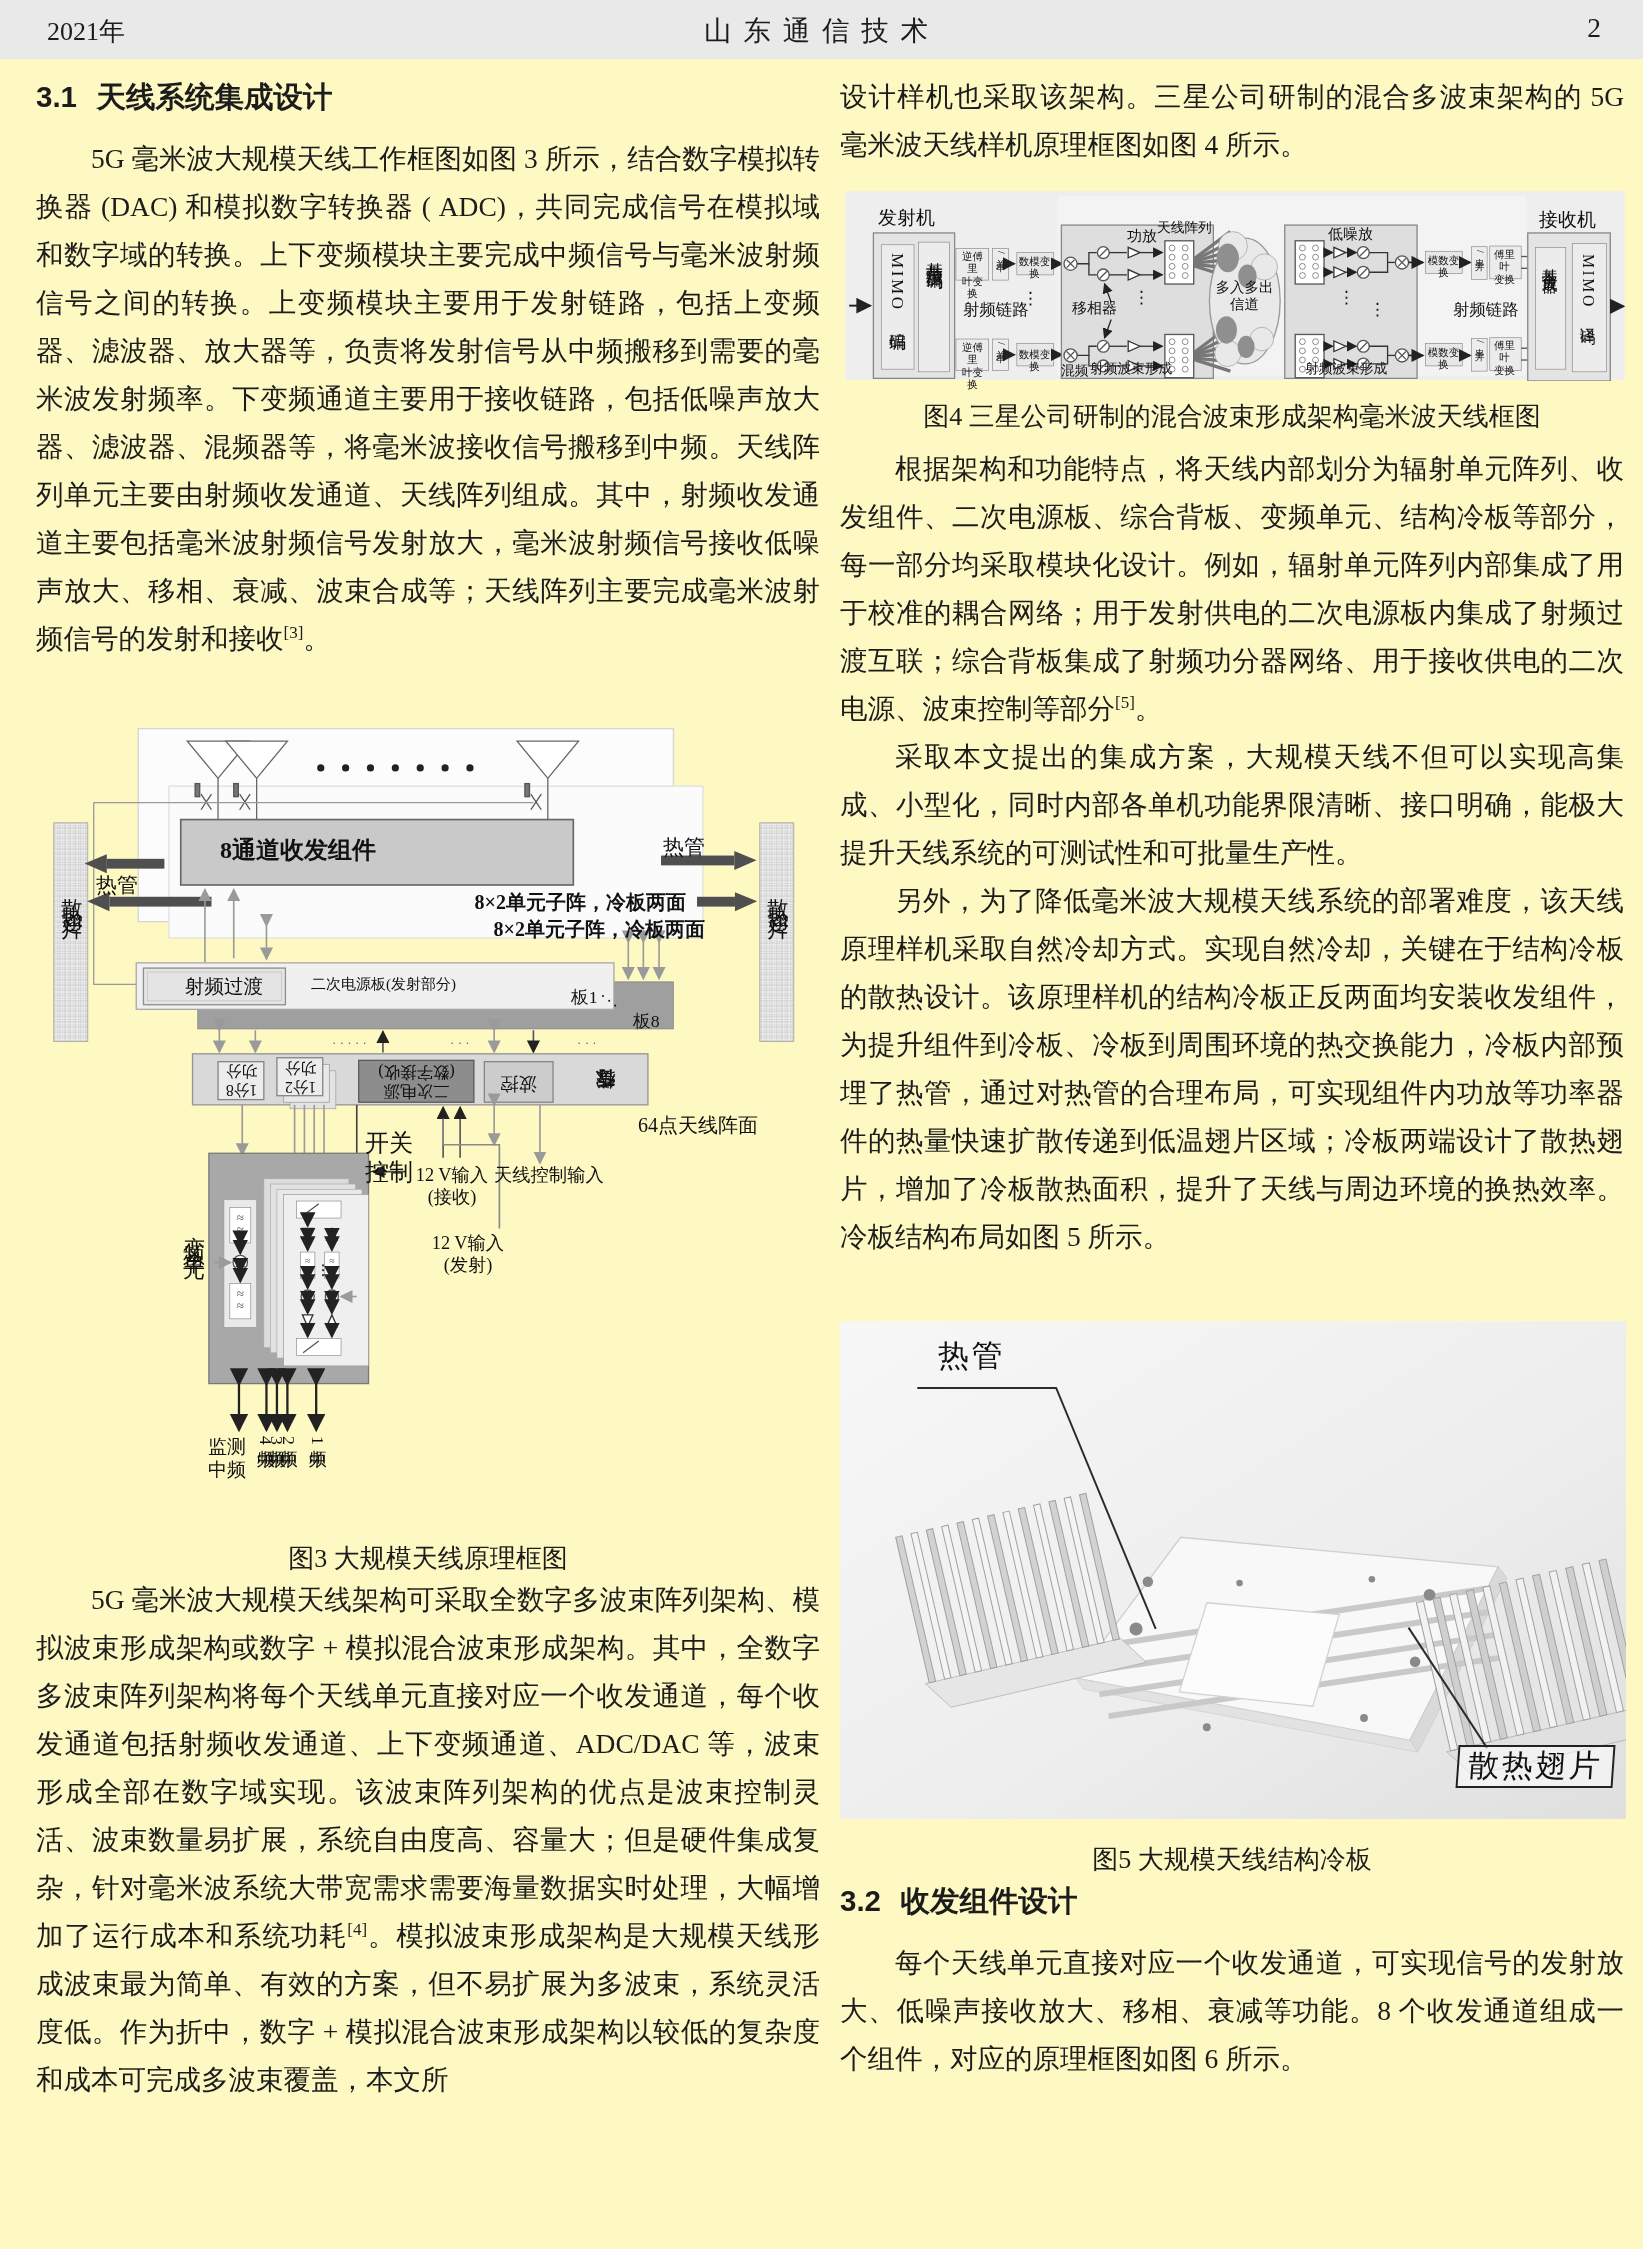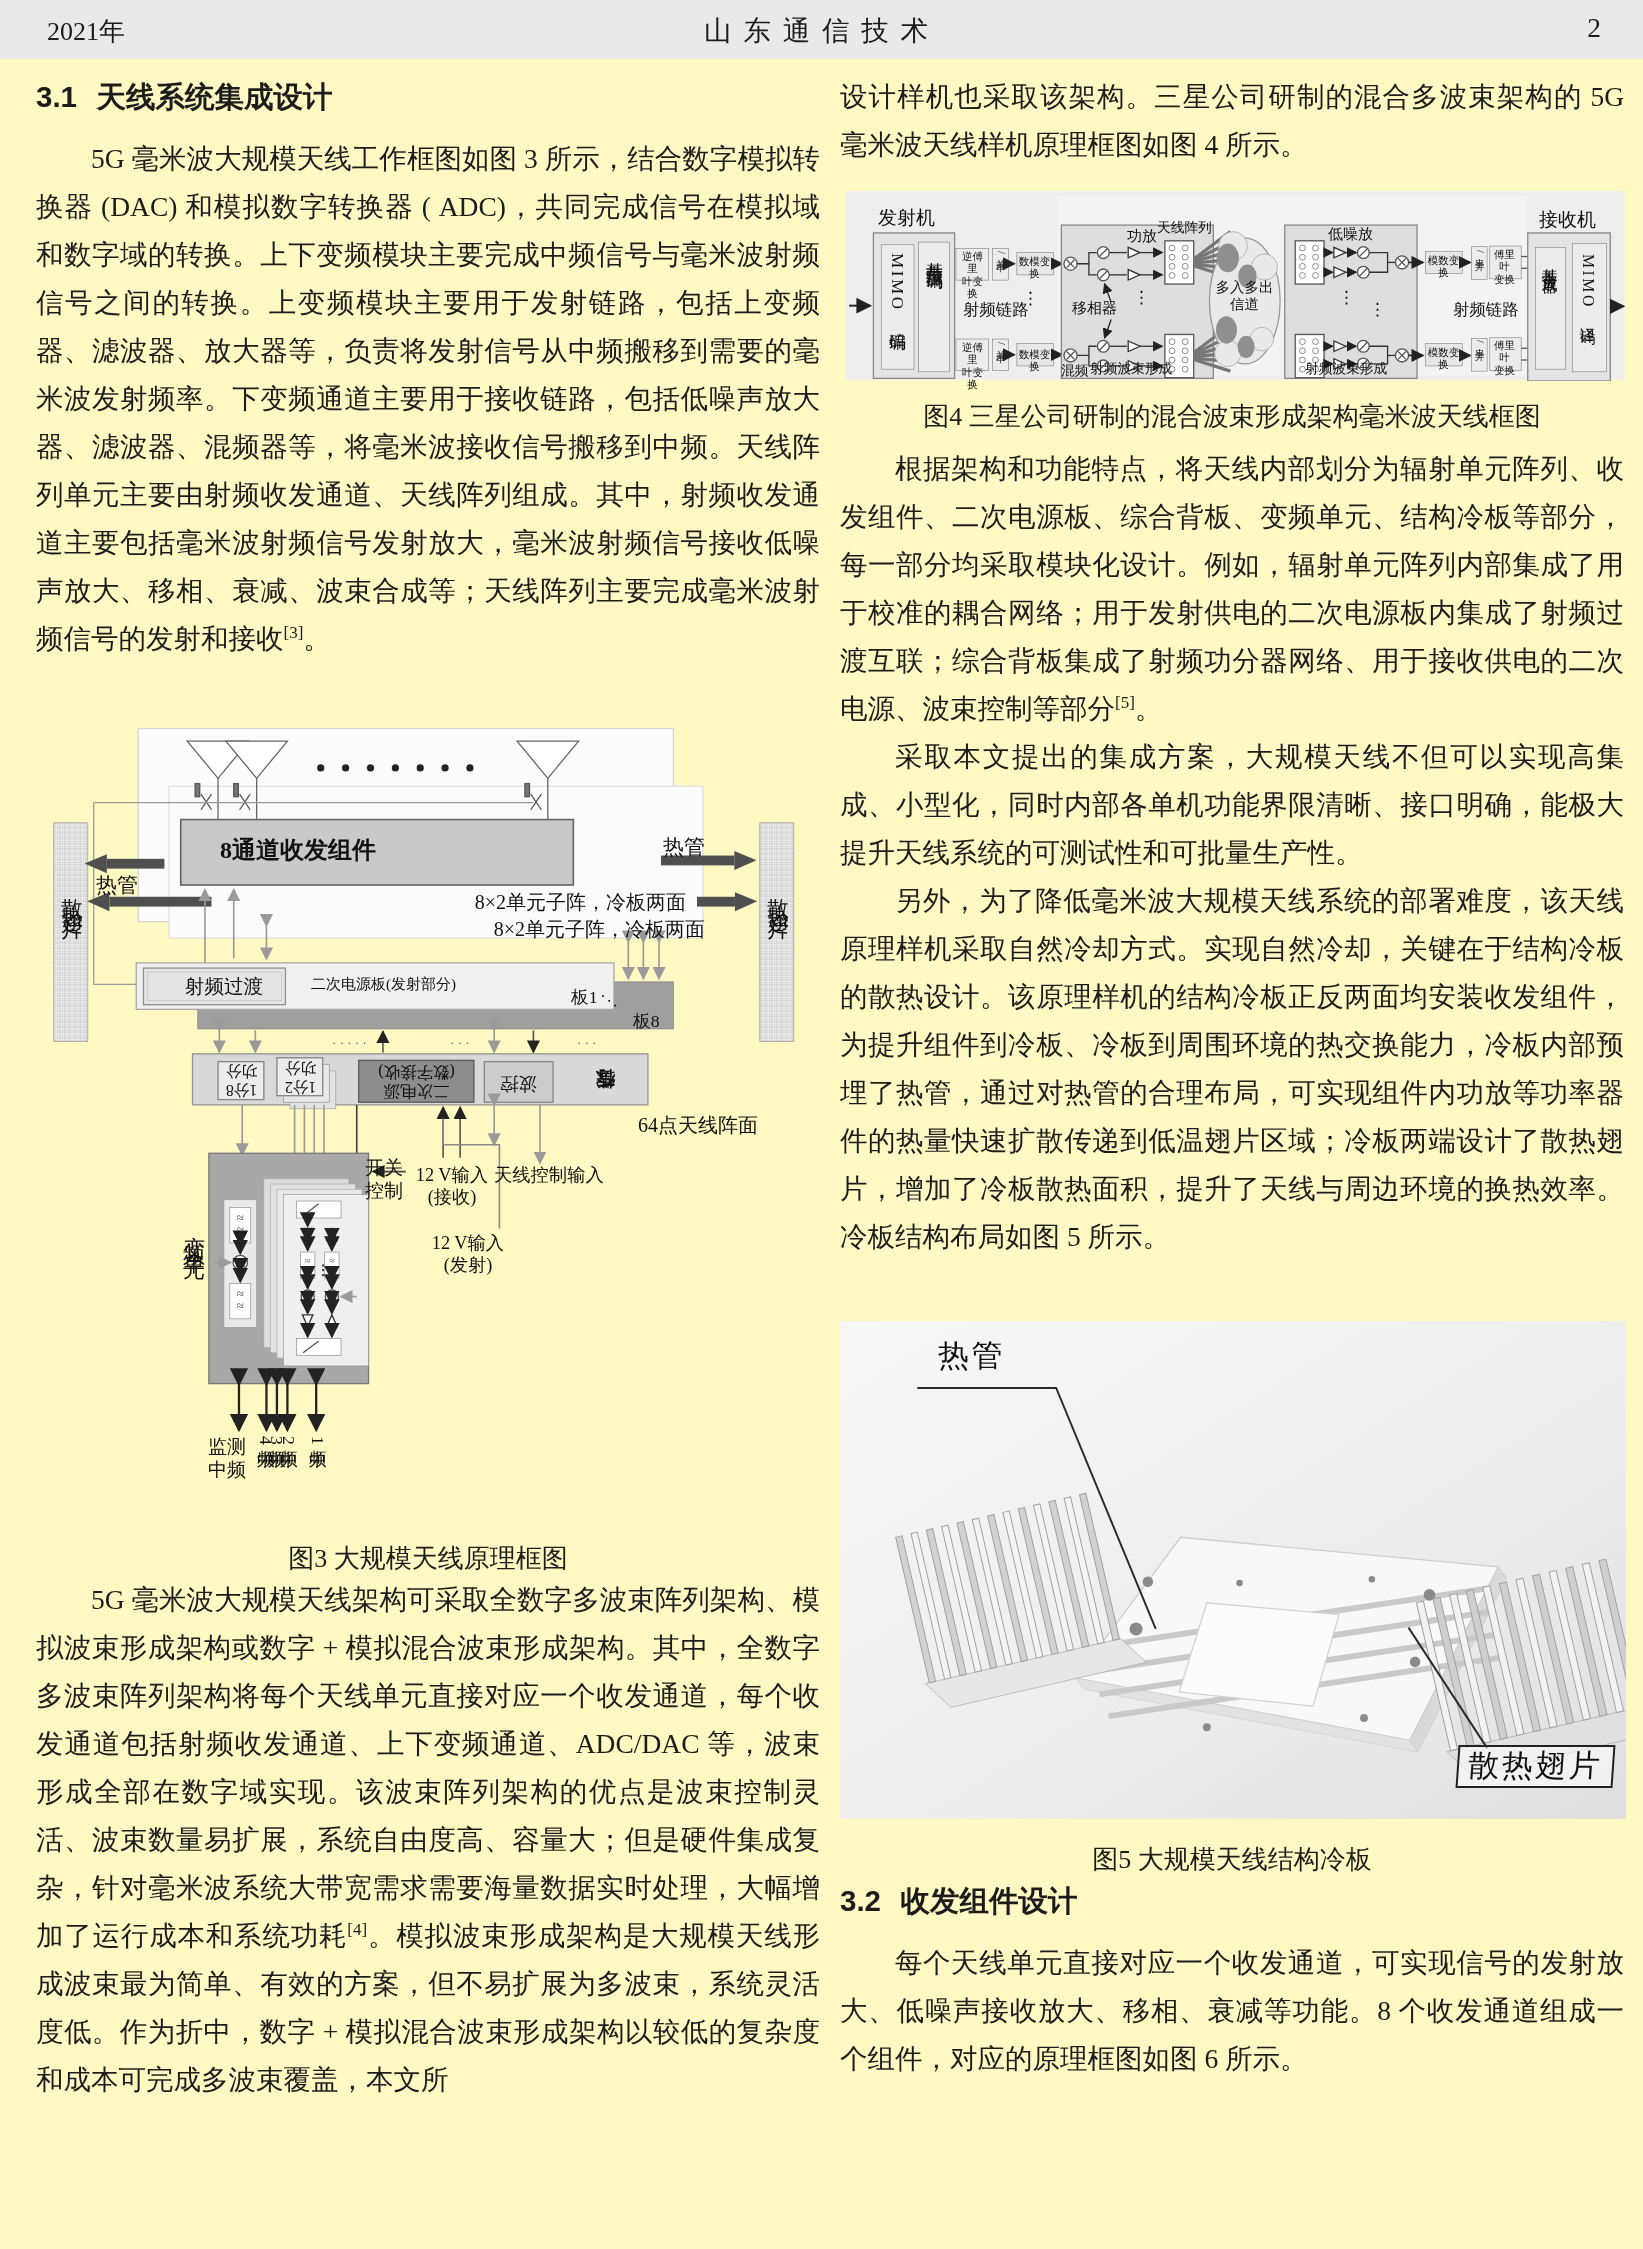--- a/index.html
+++ b/index.html
@@ -24,21 +24,21 @@
   .cap3{margin-top:19.6px;}
   .cap4{margin-top:18px;margin-bottom:10.5px;}
   .cap5{margin-top:23.6px;}
   .fig{position:relative;}
   .fig svg{position:absolute;left:0;top:0;}
   .fig3{width:792px;height:795px;margin-top:63px;}
   .fig4{width:786px;height:190px;margin-top:22px;}
   .fig5{width:786px;height:498px;margin-top:60px;}
   .lbl{position:absolute;font-size:19.6px;line-height:1.18;white-space:pre-line;color:#111;text-indent:0;}
   .c{text-align:center;}
-  .r{text-align:right;}
+  .r{text-align:right;font-weight:bold;}
   .v{writing-mode:vertical-rl;text-orientation:mixed;}
   .r180{transform:rotate(180deg);}
   .p2{margin-top:37px;}
   .p1r{margin-top:10.5px;}
   .p4r{margin-top:23.6px;}
   .s32{margin-top:37px;}
   .finbox{border:2px solid #222;padding:1.3px 9.2px;transform:skewX(-4deg);background:rgba(255,255,255,.55);}
 </style>
 </head>
 <body>
@@ -255,21 +255,21 @@
       <div class="lbl c r180" style="left:242px;top:333px;width:45px;font-size:15.7px;">1分2
 功分</div>
       <div class="lbl c r180" style="left:324px;top:336px;width:113px;font-size:16.4px;color:#0e0e0e;">二次电源
 (数字接收)</div>
       <div class="lbl c r180" style="left:449px;top:346px;width:67px;font-size:18.3px;">波控</div>
       <div class="lbl v r180" style="left:558px;top:333px;font-size:19.6px;height:46px;line-height:23.6px;">综合背板</div>
       <div class="lbl" style="left:296px;top:309px;font-size:13px;letter-spacing:3.3px;color:#666;">·····</div>
       <div class="lbl" style="left:414px;top:309px;font-size:13px;letter-spacing:3.3px;color:#666;">···</div>
       <div class="lbl" style="left:541px;top:309px;font-size:13px;letter-spacing:3.3px;color:#666;">···</div>
       <div class="lbl" style="left:602px;top:388px;font-size:20px;">64点天线阵面</div>
-      <div class="lbl" style="left:329px;top:403px;font-size:19px;margin-top:28px;">开关
+      <div class="lbl" style="left:329px;top:403px;font-size:24px;">开关
 控制</div>
       <div class="lbl c" style="left:367px;top:439px;width:98px;font-size:18.3px;">12 V输入
 (接收)</div>
       <div class="lbl" style="left:458px;top:439px;font-size:18.3px;">天线控制输入</div>
       <div class="lbl c" style="left:383px;top:507px;width:98px;font-size:18.3px;">12 V输入
 (发射)</div>
       <div class="lbl v" style="left:145px;top:492px;font-size:22px;letter-spacing:7.9px;">变频单元</div>
       <div class="lbl c" style="left:166px;top:710px;width:50px;font-size:19px;">监测
 中频</div>
       <div class="lbl v" style="left:219px;top:710px;font-size:17.7px;">中频4</div>

